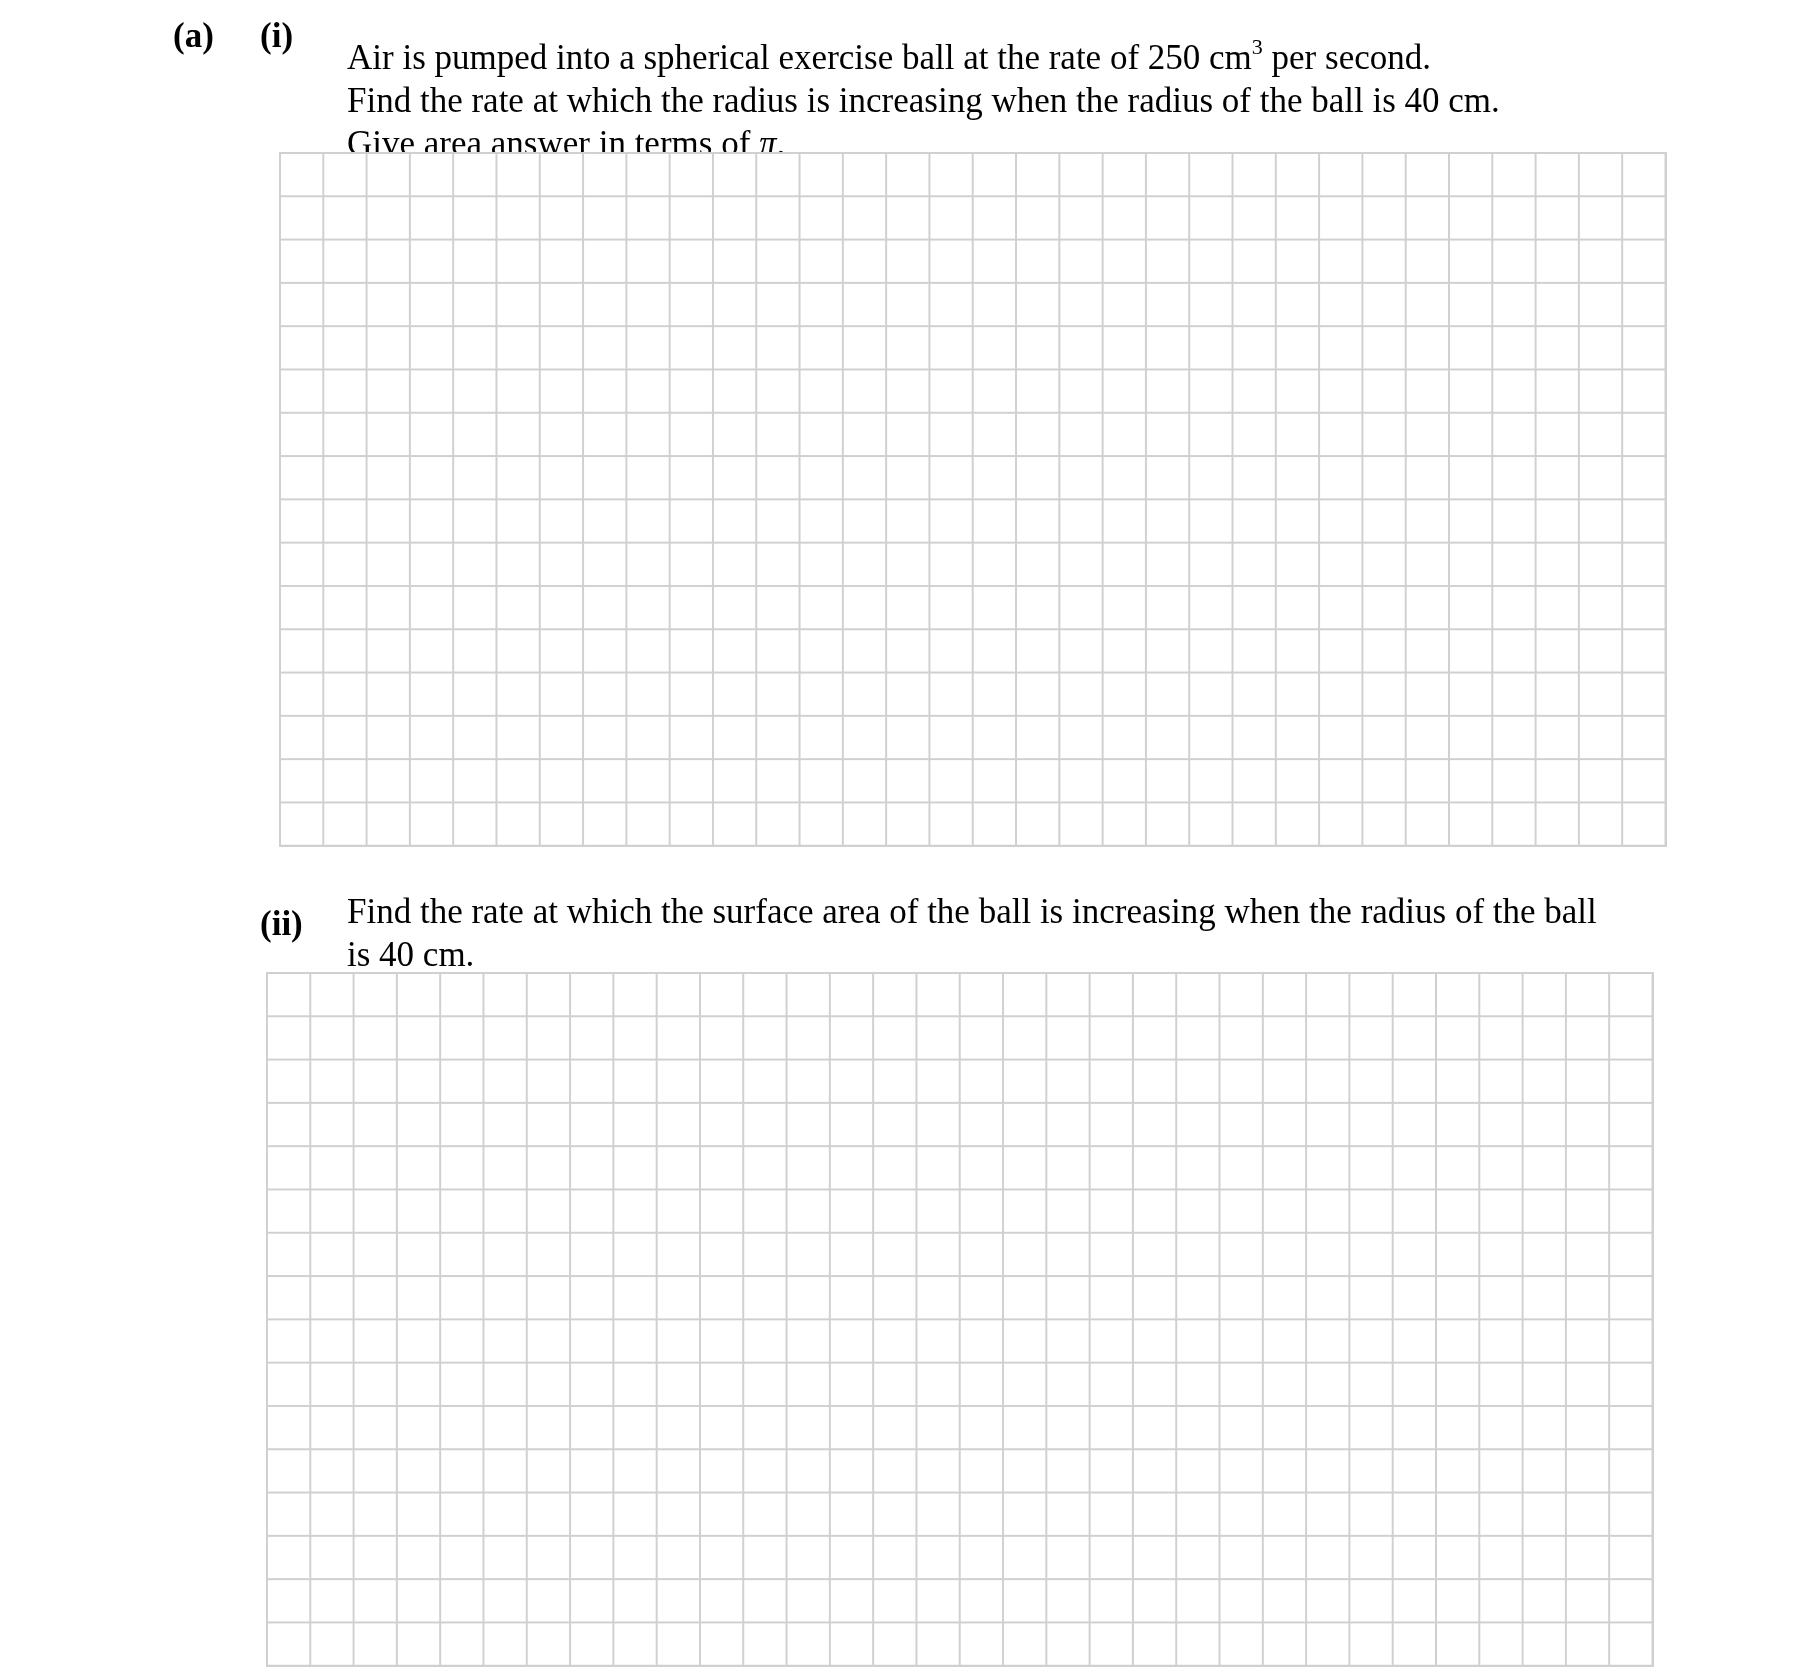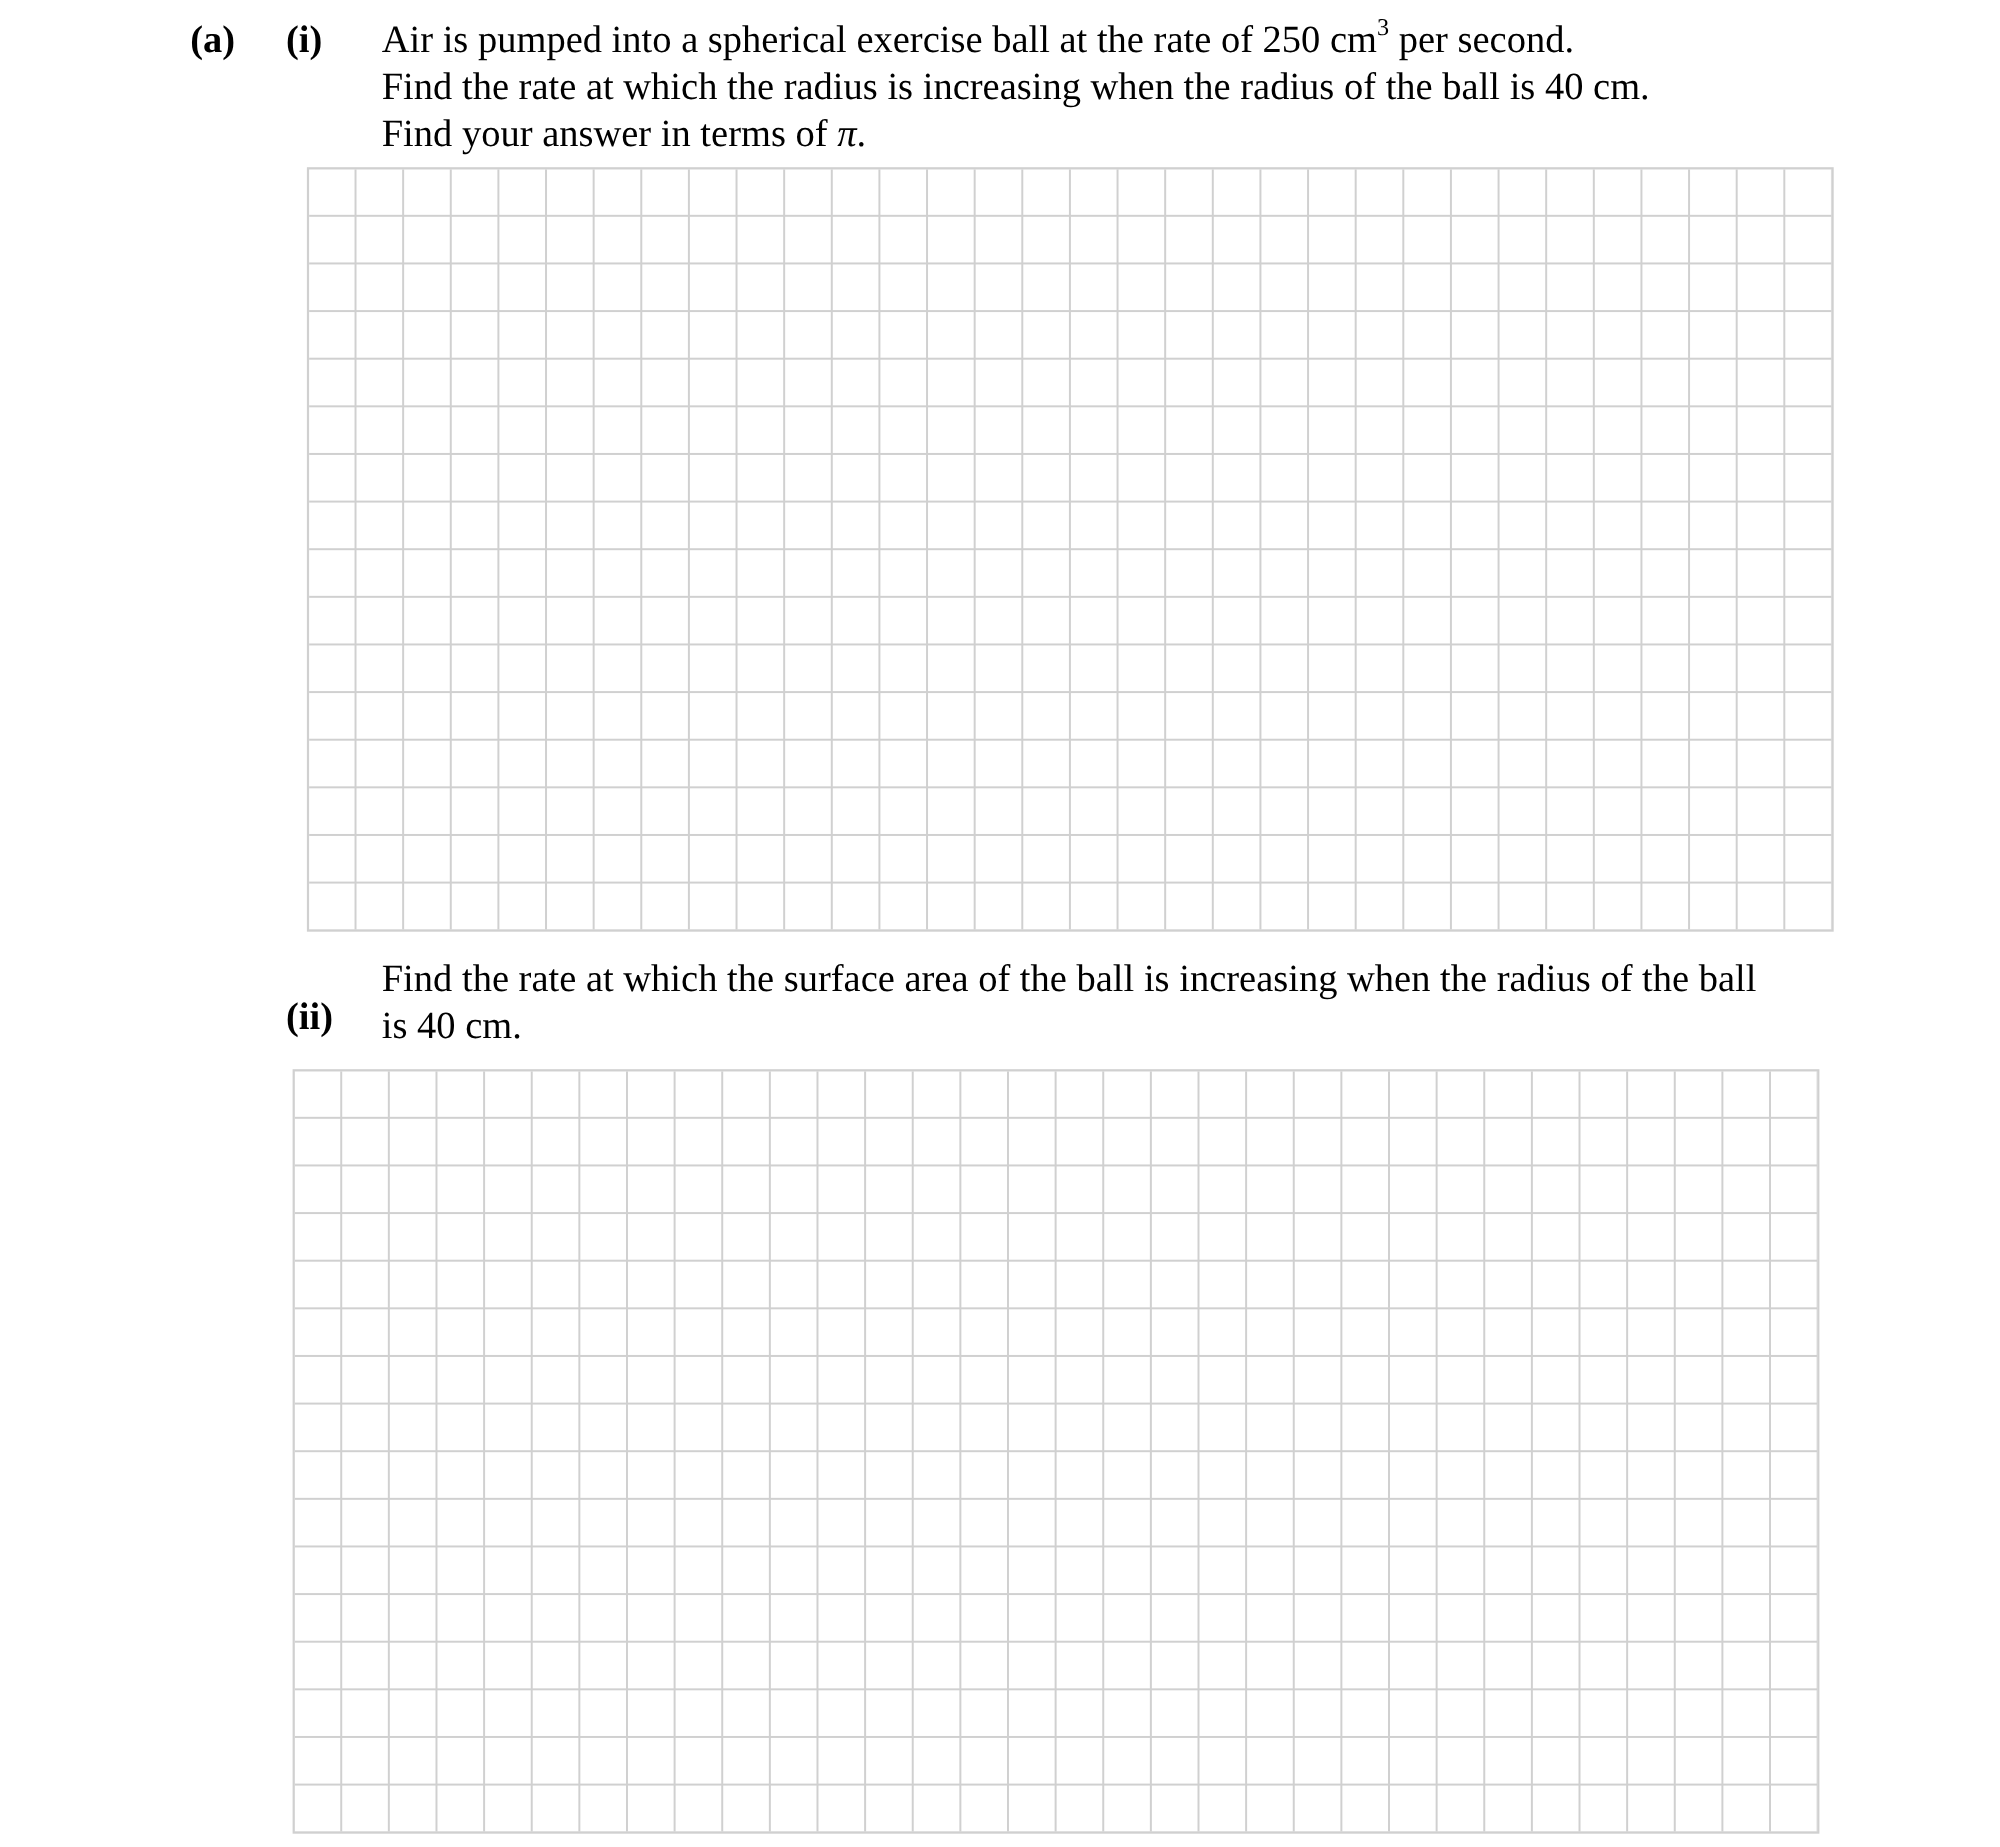--- a/index.html
+++ b/index.html
@@ -19,20 +19,21 @@
       position: absolute;
       font-weight: bold;
       font-size: 35px;
       line-height: 43px;
     }
     .qtext {
       position: absolute;
       font-size: 35px;
       line-height: 43px;
       white-space: nowrap;
+      margin-top: 22px;
     }
     .qtext .line { display: block; }
     .qtext sup {
       font-size: 22px;
       line-height: 0;
       position: relative;
       top: -2px;
     }
     .pi { font-style: italic; }
     .grid {
@@ -50,21 +51,21 @@
 </head>
 <body>
 
 <div class="label" style="left:173px; top:14px;">(a)</div>
 
 <div class="label" style="left:260px; top:14px;">(i)</div>
 
 <div class="qtext" style="left:347px; top:14px;">
   <span class="line"><span>Air is pumped into a spherical exercise ball at the rate of 250 cm</span><sup>3</sup><span> per second.</span></span>
   <span class="line">Find the rate at which the radius is increasing when the radius of the ball is 40 cm.</span>
-  <span class="line"><span>Find your answer in terms of </span><span class="pi">π</span><span>.</span></span>
+  <span class="line"><span>Give area answer in terms of </span><span class="pi">π</span><span>.</span></span>
 </div>
 
 <div class="grid" style="left:279px; top:152px; width:1388px; height:695px;"></div>
 
 <div class="label" style="left:260px; top:868px;margin-top:34px;">(ii)</div>
 
 <div class="qtext" style="left:347px; top:868px;">
   <span class="line">Find the rate at which the surface area of the ball is increasing when the radius of the ball</span>
   <span class="line">is 40 cm.</span>
 </div>

